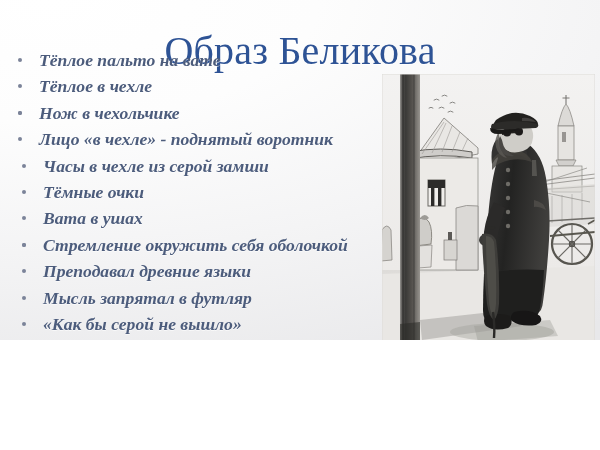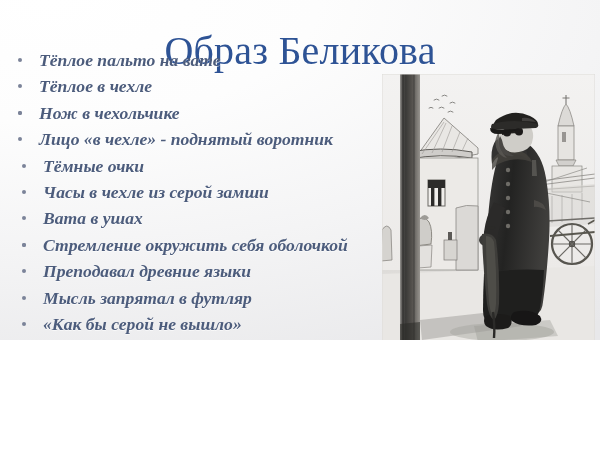--- a/index.html
+++ b/index.html
@@ -130,25 +130,25 @@
     <li class="bullet-item">
       <span class="dot"></span>
       <span>Нож в чехольчике</span>
     </li>
     <li class="bullet-item">
       <span class="dot"></span>
       <span>Лицо «в чехле» - поднятый воротник</span>
     </li>
     <li class="bullet-item indented">
       <span class="dot"></span>
+      <span>Часы в чехле из серой замши</span>
+    </li>
+    <li class="bullet-item indented">
+      <span class="dot"></span>
       <span>Тёмные очки</span>
-    </li>
-    <li class="bullet-item indented">
-      <span class="dot"></span>
-      <span>Часы в чехле из серой замши</span>
     </li>
     <li class="bullet-item indented">
       <span class="dot"></span>
       <span>Вата в ушах</span>
     </li>
     <li class="bullet-item indented">
       <span class="dot"></span>
     </li>
     <li class="bullet-item indented">
       <span class="dot"></span>

